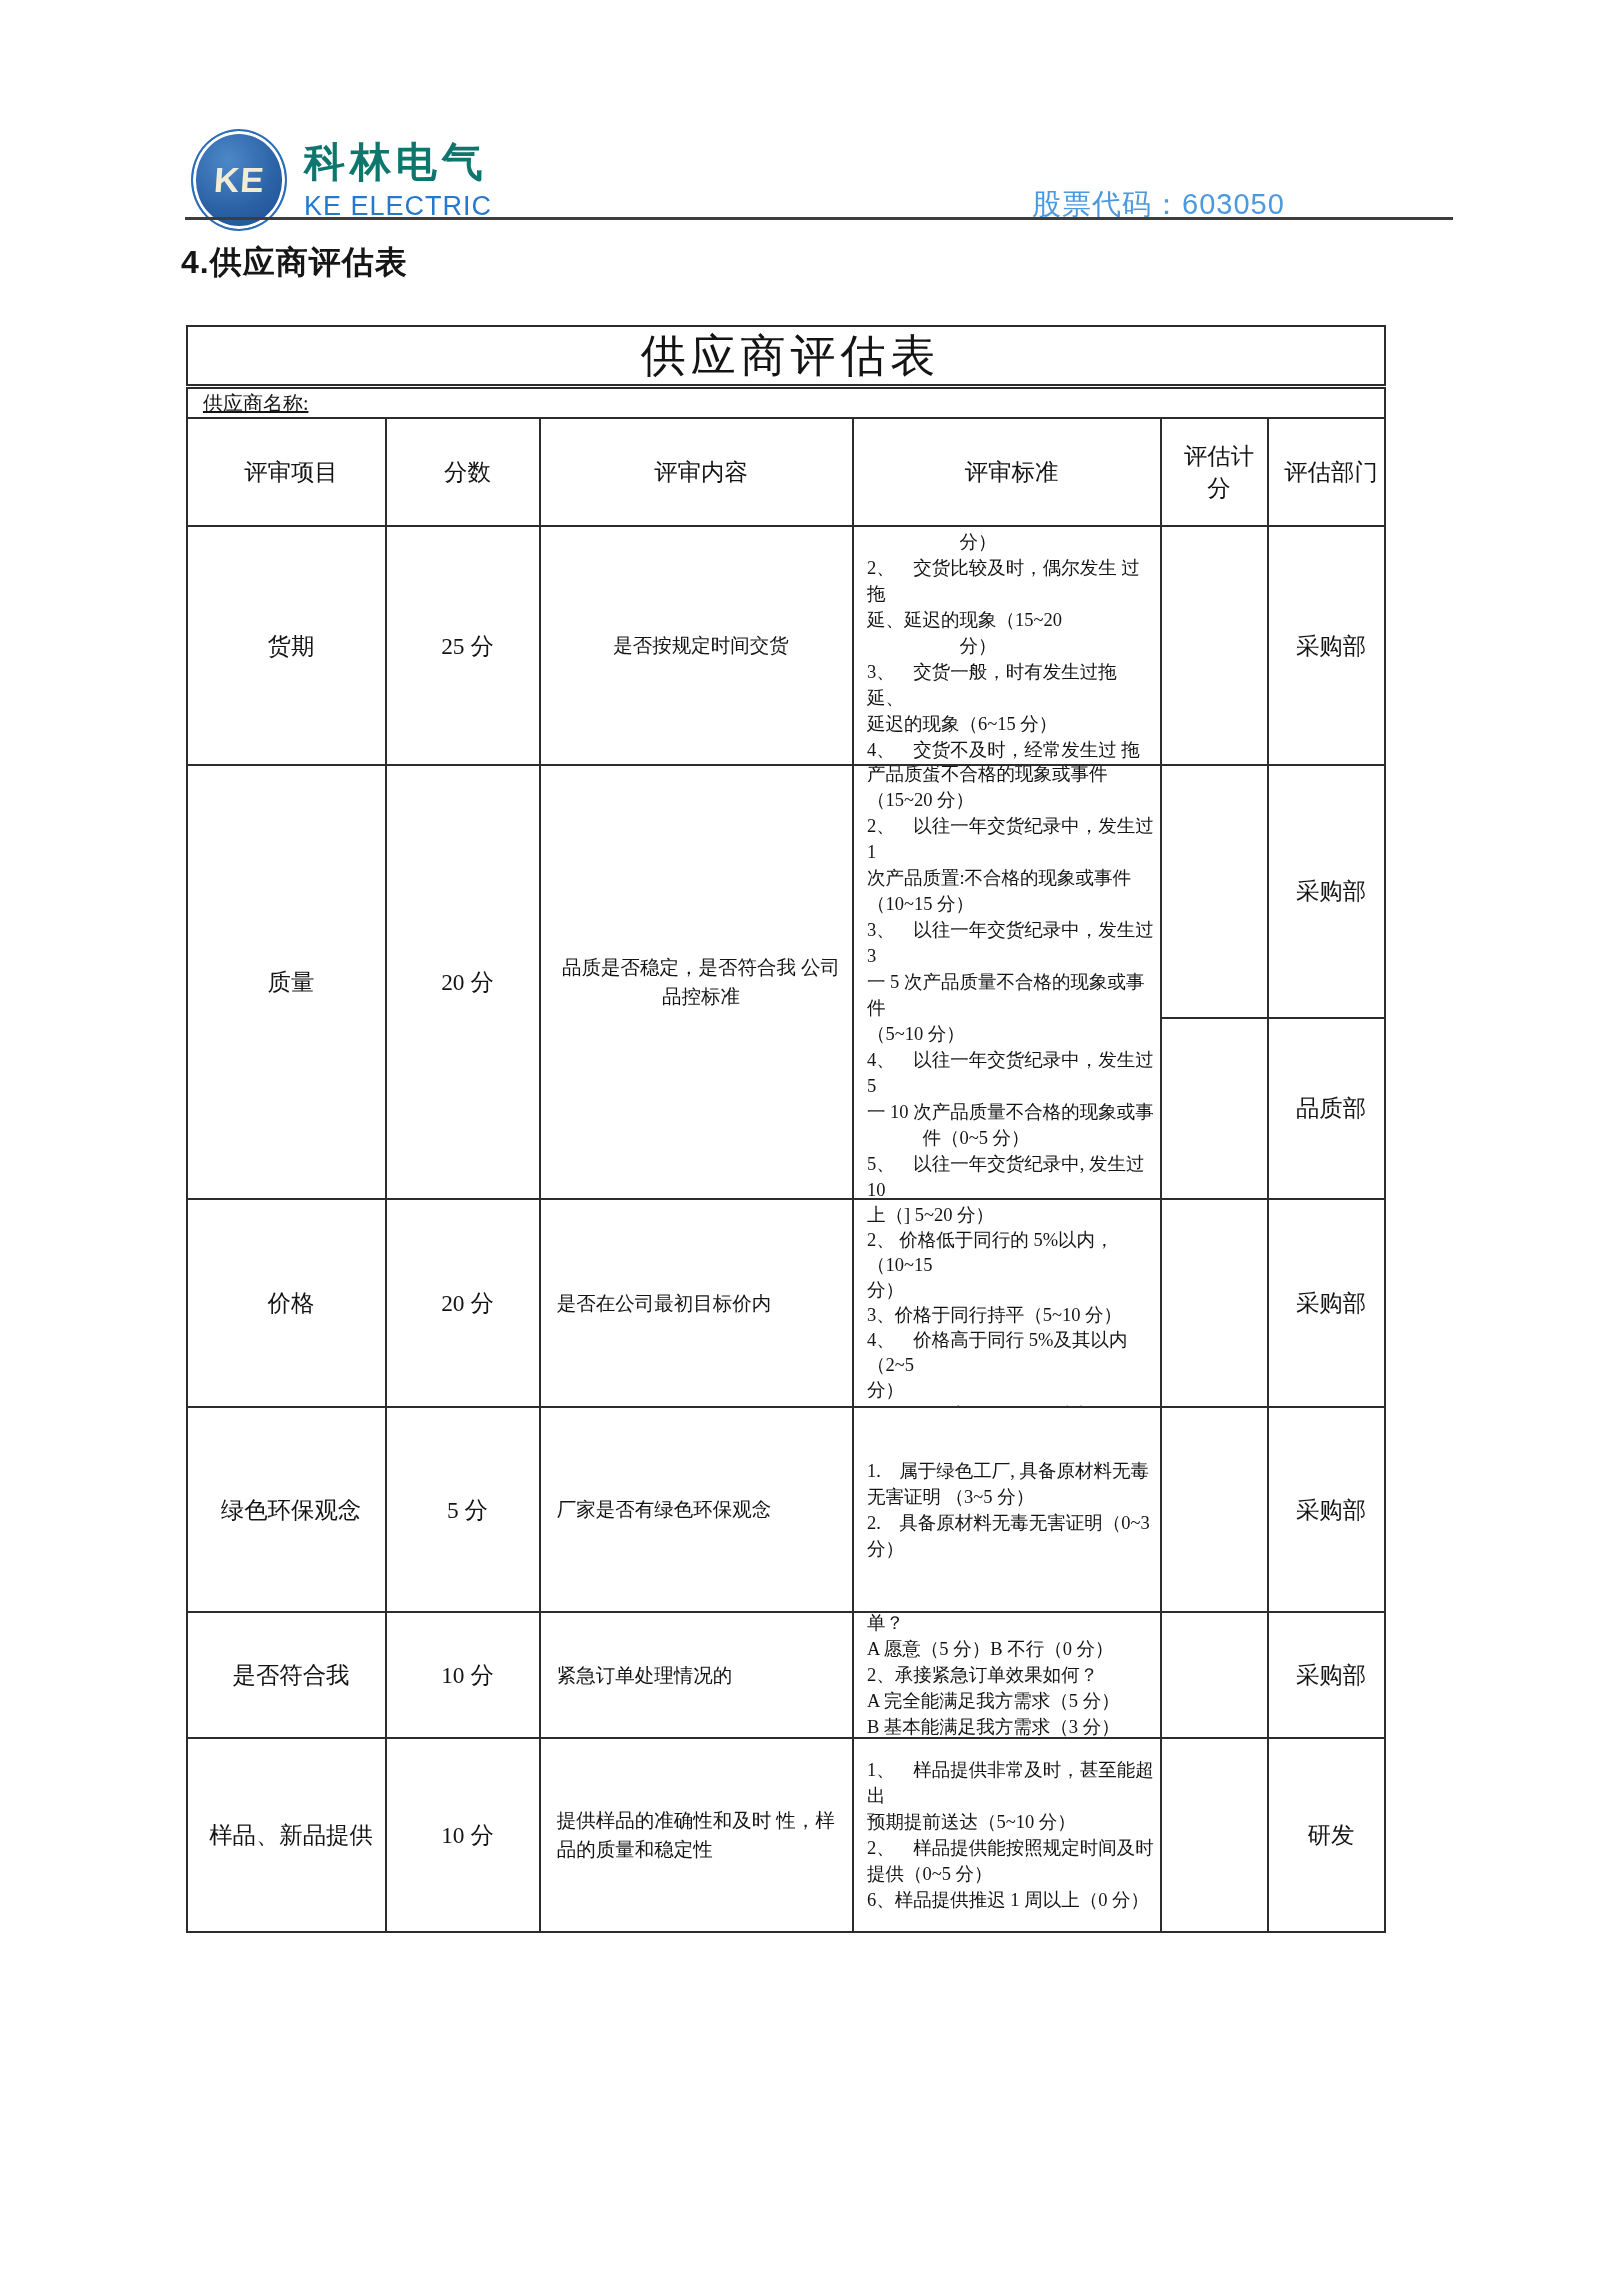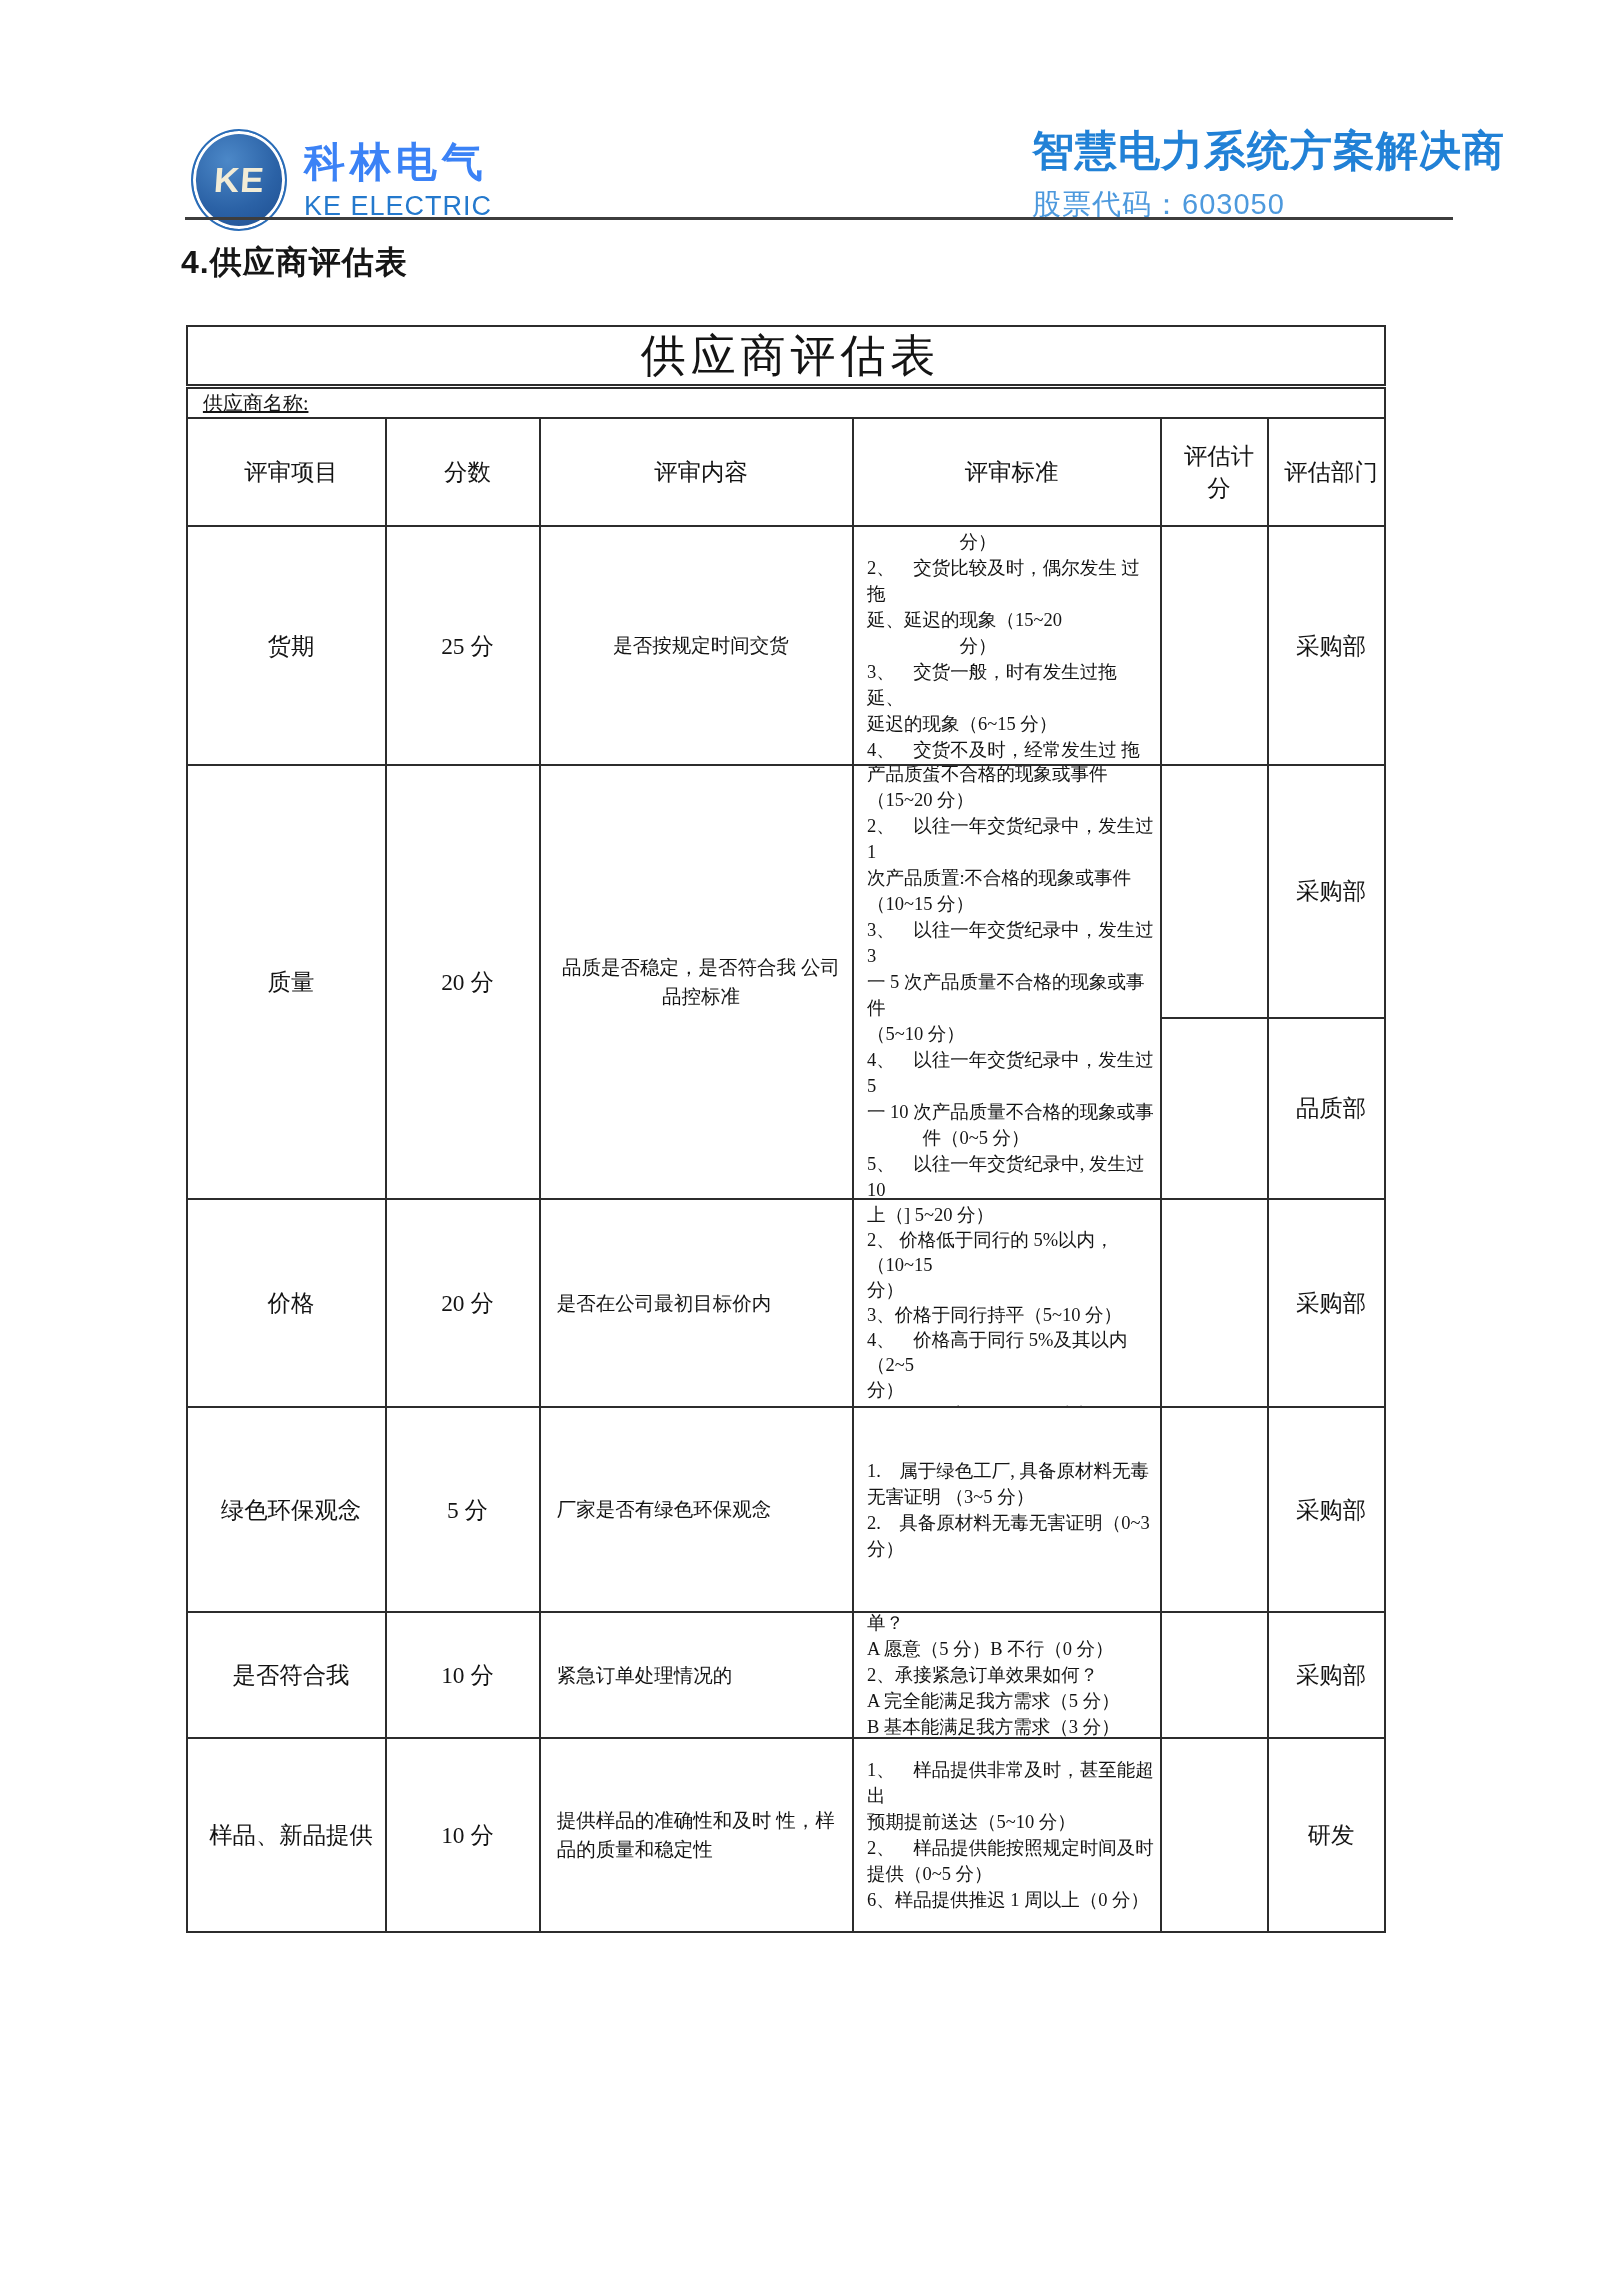--- a/index.html
+++ b/index.html
@@ -68,23 +68,22 @@
   }
 </style>
 </head>
 <body>
 
 <div class="page">
 
   <div class="logo-circle">
     <span class="logo-mono">KE</span>
   </div>
-  <div class="company-cn" style="color:#3b82f6;">科林电气</div>
+  <div class="company-cn" style="color:#0f766e;">科林电气</div>
   <div class="company-en" style="color:#2479cd;">KE ELECTRIC</div>
-  <div class="tagline" style="color:#2181d6;">智慧电力系统方案解决商</div>
   <div class="stock" style="color:#4d99dd;">股票代码：603050</div>
   <div class="hdr-rule"></div>
 
   <div class="section-title">4.供应商评估表</div>
 
   <table class="doc">
     <colgroup>
       <col style="width:199px">
         <col style="width:154px">
         <col style="width:313px">

